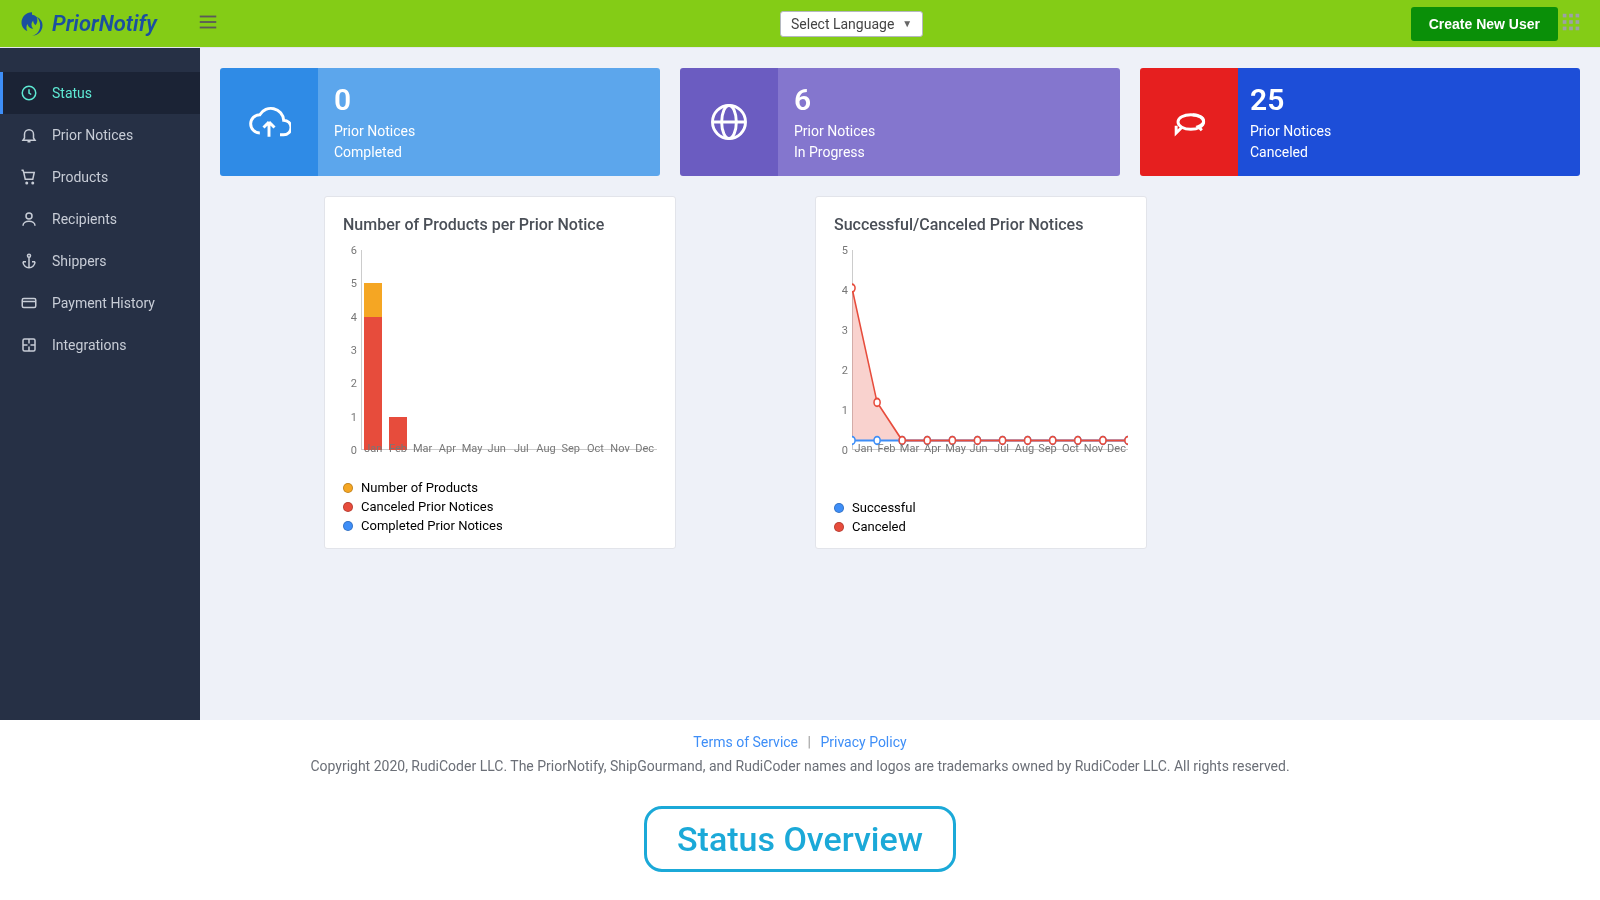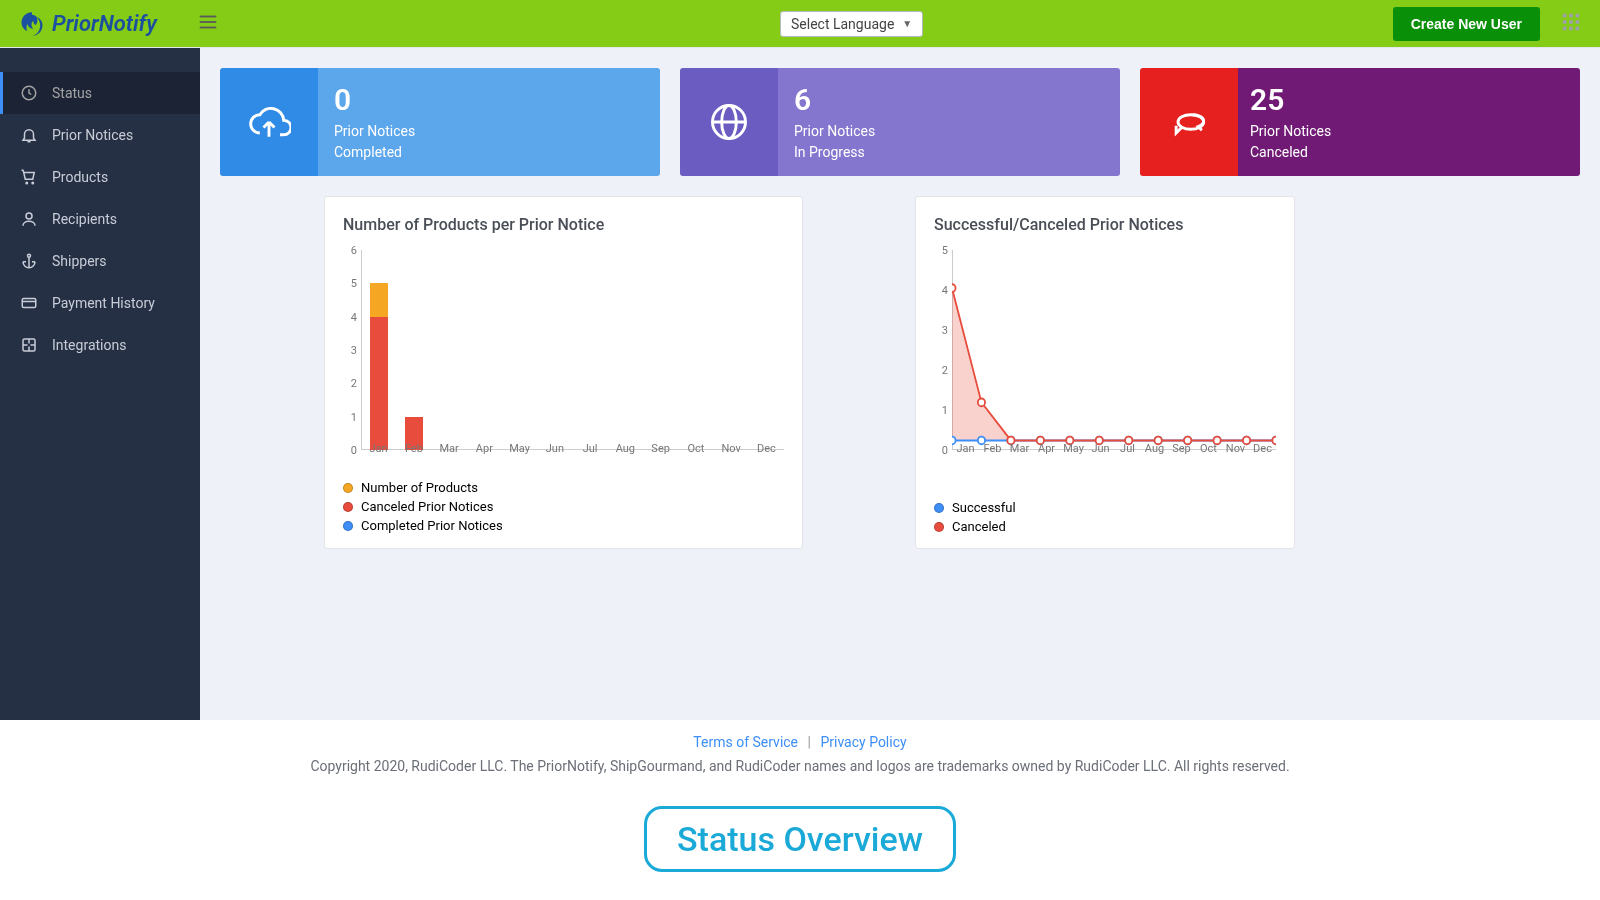--- a/index.html
+++ b/index.html
@@ -6,49 +6,49 @@
   body { font-family: -apple-system, BlinkMacSystemFont, "Segoe UI", Roboto, "Helvetica Neue", Arial, sans-serif; background: #fff; color: #333; width: 1600px; height: 900px; overflow: hidden; }
 
   
   .topbar { height: 48px; display: flex; align-items: center; padding: 0 18px; border-bottom: 1px solid #e3e6ed; background: #84cc16; position: relative; }
   .logo { display: flex; align-items: center; gap: 6px; color: #1b4fa0; font-weight: 600; font-size: 22px; font-style: italic; }
   .logo svg { width: 28px; height: 28px; }
   .hamburger { margin-left: 40px; cursor: pointer; color: #5a5a5a; }
   .hamburger svg { width: 22px; height: 22px; }
   .lang-select { position: absolute; left: 50%; transform: translateX(-20px); border: 1px solid #b4b8bf; border-radius: 3px; padding: 4px 10px; font-size: 14px; color: #444; background: #fff; cursor: pointer; display:flex; align-items:center; gap:8px;}
   .lang-select .tri { font-size:10px; color:#666;}
-  .top-right { margin-left: auto; display: flex; align-items: center; gap: 20px; }
+  .top-right { margin-left: auto; display: flex; align-items: center; gap: 2px; }
   .btn-create { background: #0a8f08; color: #fff; border: none; border-radius: 3px; padding: 9px 18px; font-size: 14px; font-weight: 600; cursor: pointer; }
   .grid-icon { color: #9da1a7; cursor: pointer; }
   .grid-icon svg { width: 22px; height: 22px; }
 
   
   .layout { display: flex; height: 672px; }
   .sidebar { width: 200px; background: #263045; color: #c7ccd6; padding-top: 24px; }
   .side-item { display: flex; align-items: center; gap: 14px; height: 42px; padding: 0 20px; font-size: 14px; cursor: pointer; }
   .side-item svg { width: 18px; height: 18px; flex: 0 0 18px; }
-  .side-item.active { background: #1b2335; box-shadow: inset 3px 0 0 #3e8ef7; color: #a3a3a3; }
+  .side-item.active { background: #1b2335; box-shadow: inset 3px 0 0 #3e8ef7; color: #5eead4; }
 
   
   .main { flex: 1; background: #eef1f8; padding: 20px; }
   .cards { display: flex; gap: 20px; }
   .card { flex: 1; height: 108px; border-radius: 3px; display: flex; overflow: hidden; color: #fff; }
   .card .ic { width: 98px; display: flex; align-items: center; justify-content: center; }
   .card .ic svg { width: 44px; height: 44px; }
   .card .txt { flex: 1; padding: 14px 16px; }
   .card .num { font-size: 30px; font-weight: 600; }
   .card .lbl { font-size: 14px; line-height: 1.5; margin-top: 4px; }
   .card.blue .ic { background: #2f8be6; } .card.blue .txt { background: #5ca6ec; }
   .card.purple .ic { background: #6b5cc1; } .card.purple .txt { background: #8476ce; }
-  .card.red .ic { background: #e61f1f; } .card.red .txt { background: #701a75; padding-left: 12px; }
+  .card.red .ic { background: #e61f1f; } .card.red .txt { background: #1d4ed8; padding-left: 12px; }
 
   .charts { display: flex; gap: 20px; margin-top: 20px; }
   .chart { background: #fff; border: 1px solid #e2e4ea; border-radius: 3px; padding: 18px 18px 14px; }
-  .chart.c1 { width: 479px; margin-left:104px;}
-  .chart.c2 { width: 380px; margin-left:92px;}
+  .chart.c1 { width: 352px; margin-left:104px;}
+  .chart.c2 { width: 332px; margin-left:119px;}
   .chart h3 { font-size: 16px; font-weight: 500; color: #4a4f57; margin-bottom: 10px; }
   .plot { position: relative; height: 218px; }
   .yaxis { position: absolute; left: 0; top: 0; bottom: 0; width: 18px; }
   .ytick { position: absolute; right: 4px; font-size: 11px; color: #777; transform: translateY(-50%); }
   .gridarea { position: absolute; left: 18px; right: 0; top: 6px; height: 200px; border-left: 1px solid #ccc; border-bottom: 1px solid #ccc; }
   .xaxis { position: absolute; left: 18px; right: 0; top: 196px; display: flex; }
   .xtick { flex: 1; text-align: center; font-size: 11px; color: #777; padding-top: 2px; }
   .legend { margin-top: 18px; font-size: 13px; color: #000000; }
   .legend div { display: flex; align-items: center; gap: 8px; margin-top: 4px; }
   .dot { width: 10px; height: 10px; border-radius: 50%; border:1px solid rgba(0,0,0,.2);}

